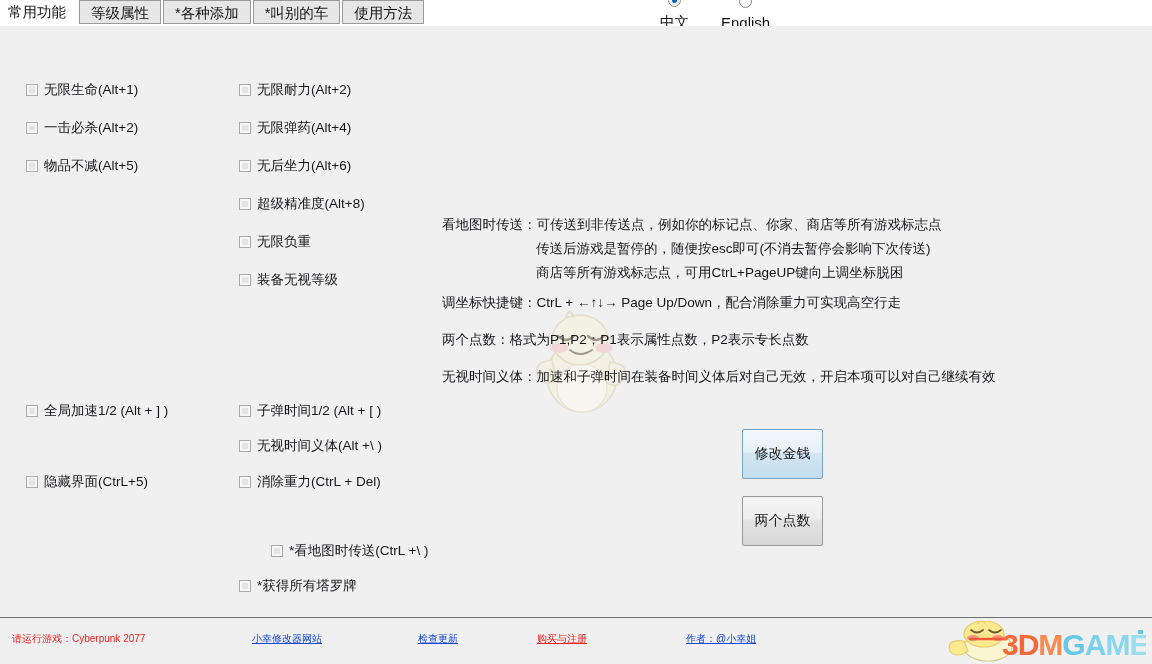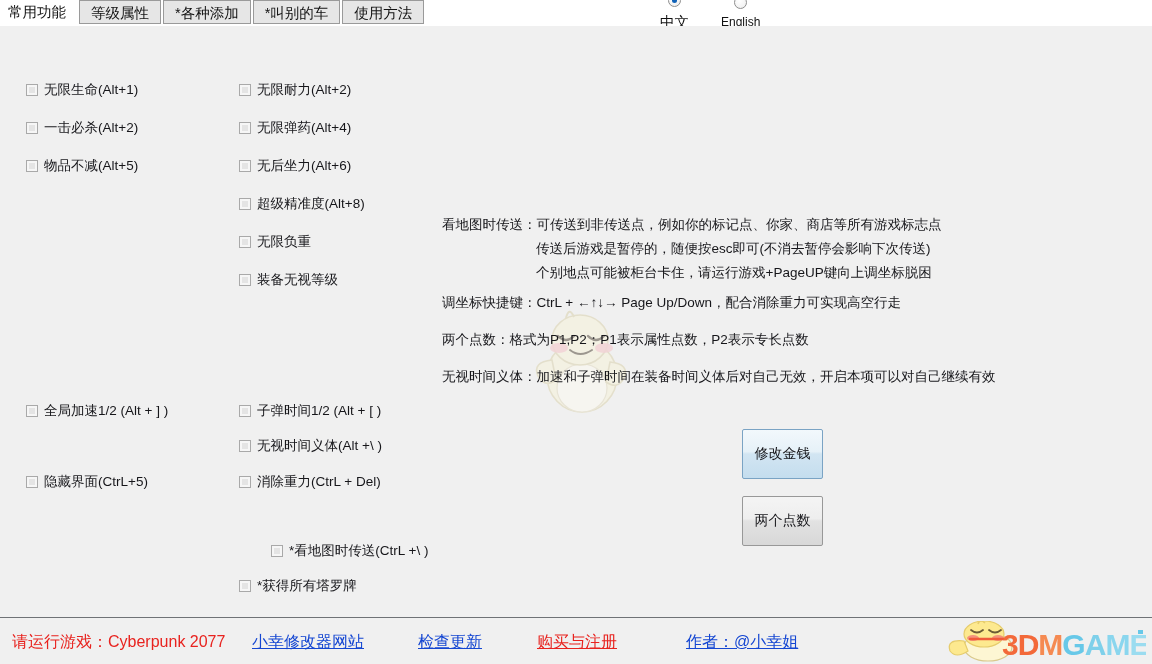--- a/index.html
+++ b/index.html
@@ -51,21 +51,21 @@
     width:13px;height:13px;border-radius:50%;
     border:1px solid #8e8e8e;
     background:radial-gradient(circle at 40% 35%, #ffffff 0%, #f2f2f2 70%, #e2e2e2 100%);
     box-sizing:border-box;position:relative;flex:none;
   }
   .radio.sel::after{
     content:"";position:absolute;left:3px;top:3px;
     width:5px;height:5px;border-radius:50%;background:#1163b8;
   }
   .radio-label{font-size:14.5px;color:#111;}
-  .radio-label.en{font-size:12px;}
+  .radio-label.en{font-size:15px;}
   
   #panel{
     position:absolute;left:0;top:26px;width:1152px;height:591px;
     background:#f0f0f0;
   }
   
   #watermark{
     position:absolute;left:522px;top:278px;width:116px;height:112px;
     opacity:.5;pointer-events:none;
   }
@@ -104,21 +104,21 @@
   .btn.gray{
     border:1px solid #989898;
     background:linear-gradient(to bottom,#f4f4f4 0%,#eeeeee 45%,#e2e2e2 50%,#d8d8d8 100%);
     border-radius:2px;
   }
   
   #footer{
     position:absolute;left:0;top:617px;width:1152px;height:47px;
     background:#f0f0f0;border-top:1px solid #6f7276;
   }
-  .foot-item{position:absolute;top:14px;font-size:16px;white-space:nowrap;}
+  .foot-item{position:absolute;top:14px;font-size:10px;white-space:nowrap;}
   .foot-red{color:#e8231f;}
   .foot-link-blue{color:#1446d2;text-decoration:underline;cursor:pointer;}
   .foot-link-red{color:#e8231f;text-decoration:underline;cursor:pointer;}
   #logo{position:absolute;right:6px;top:3px;width:206px;height:42px;}
 </style>
 </head>
 <body>
 
 <div id="tabstrip">
   <div class="tabs" id="tabs-container">
@@ -220,21 +220,21 @@
       </div>
       <div class="cbrow" style="left: 239px; top: 553px;">
         <span class="cbox"></span>
         <span class="cblabel">*获得所有塔罗牌</span>
       </div>
     </div>
 
   <div id="info-container">
       <div class="infoline" style="left: 442px; top: 190px;">看地图时传送：可传送到非传送点，例如你的标记点、你家、商店等所有游戏标志点</div>
       <div class="infoline" style="left: 536px; top: 214px;">传送后游戏是暂停的，随便按esc即可(不消去暂停会影响下次传送)</div>
-      <div class="infoline" style="left: 536px; top: 238px;">个别地点可能被柜台卡住，请运行游戏+PageUP键向上调坐标脱困</div>
+      <div class="infoline" style="left: 536px; top: 238px;">商店等所有游戏标志点，可用CtrL+PageUP键向上调坐标脱困</div>
       <div class="infoline" style="left: 442px; top: 268px;">调坐标快捷键：CtrL + ←↑↓→ Page Up/Down，配合消除重力可实现高空行走</div>
       <div class="infoline" style="left: 442px; top: 305px;">两个点数：格式为P1,P2；P1表示属性点数，P2表示专长点数</div>
       <div class="infoline" style="left: 442px; top: 342px;">无视时间义体：加速和子弹时间在装备时间义体后对自己无效，开启本项可以对自己继续有效</div>
     </div>
 
   <div id="btn-container">
       <div class="btn blue" style="left: 742px; top: 403px;">修改金钱</div>
       <div class="btn gray" style="left: 742px; top: 470px;">两个点数</div>
     </div>
 

